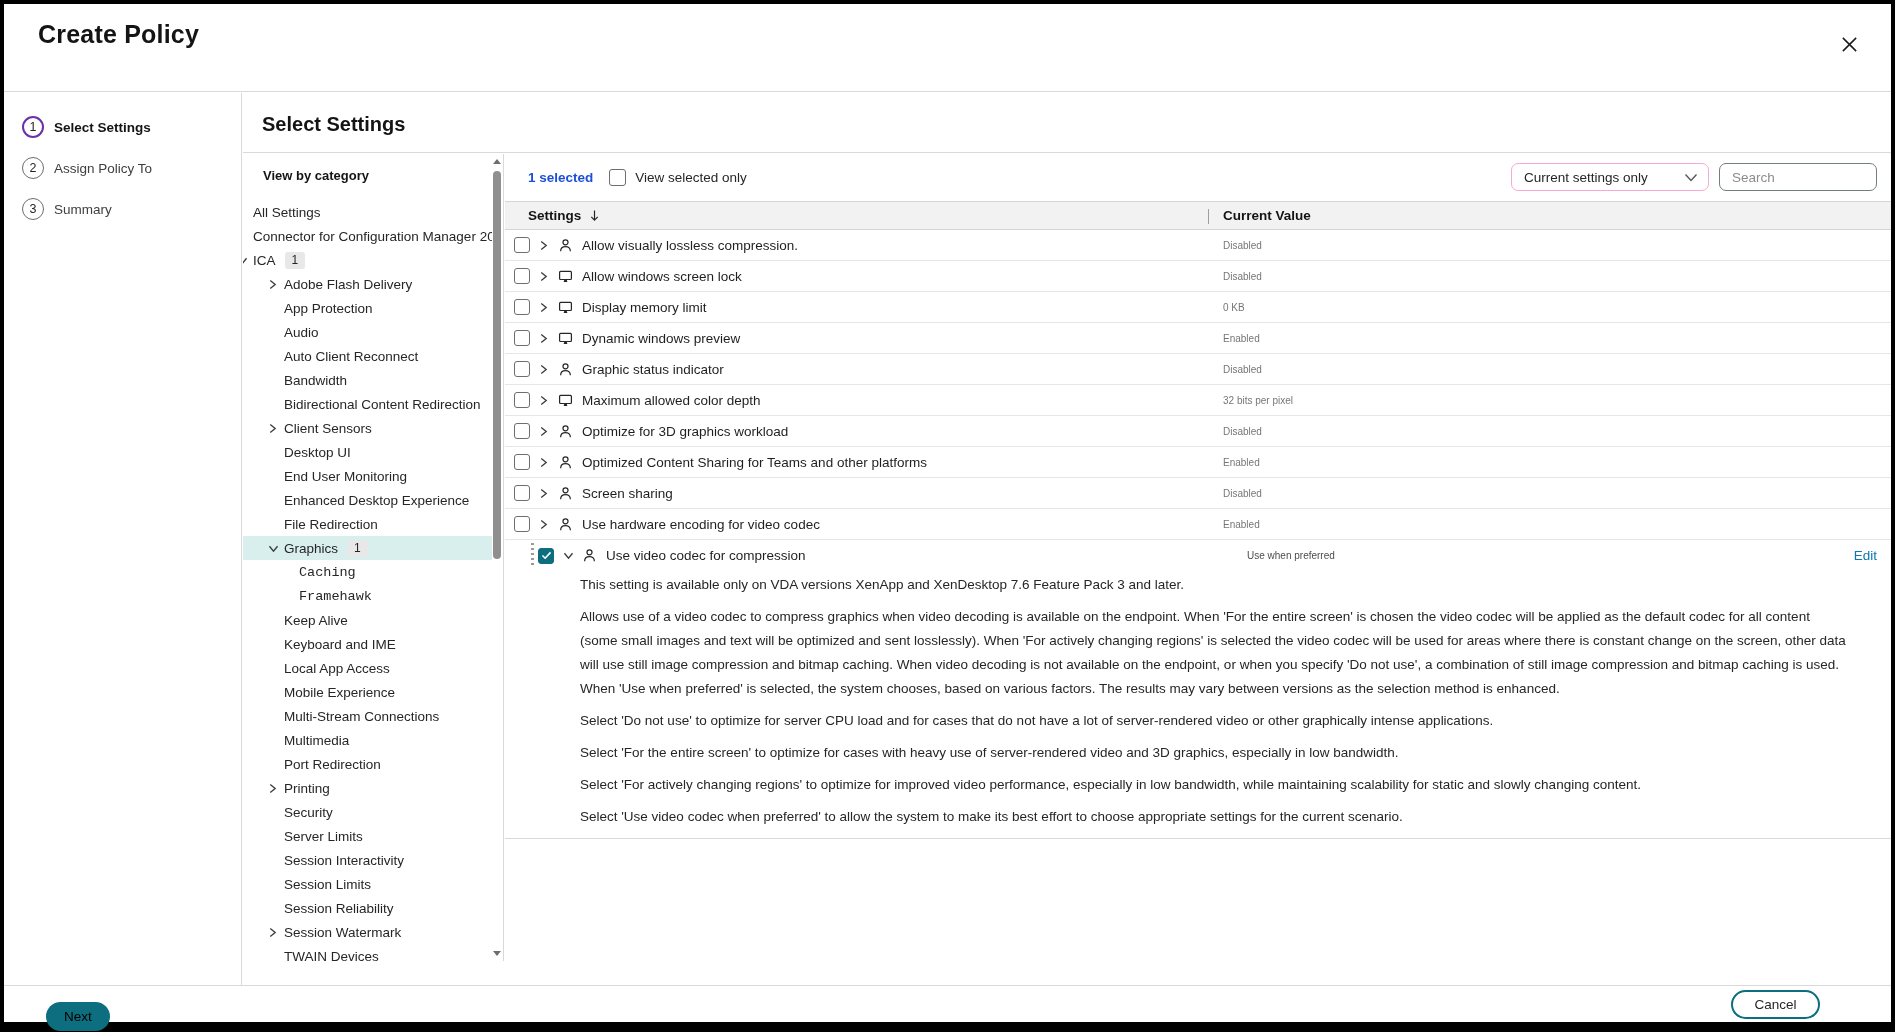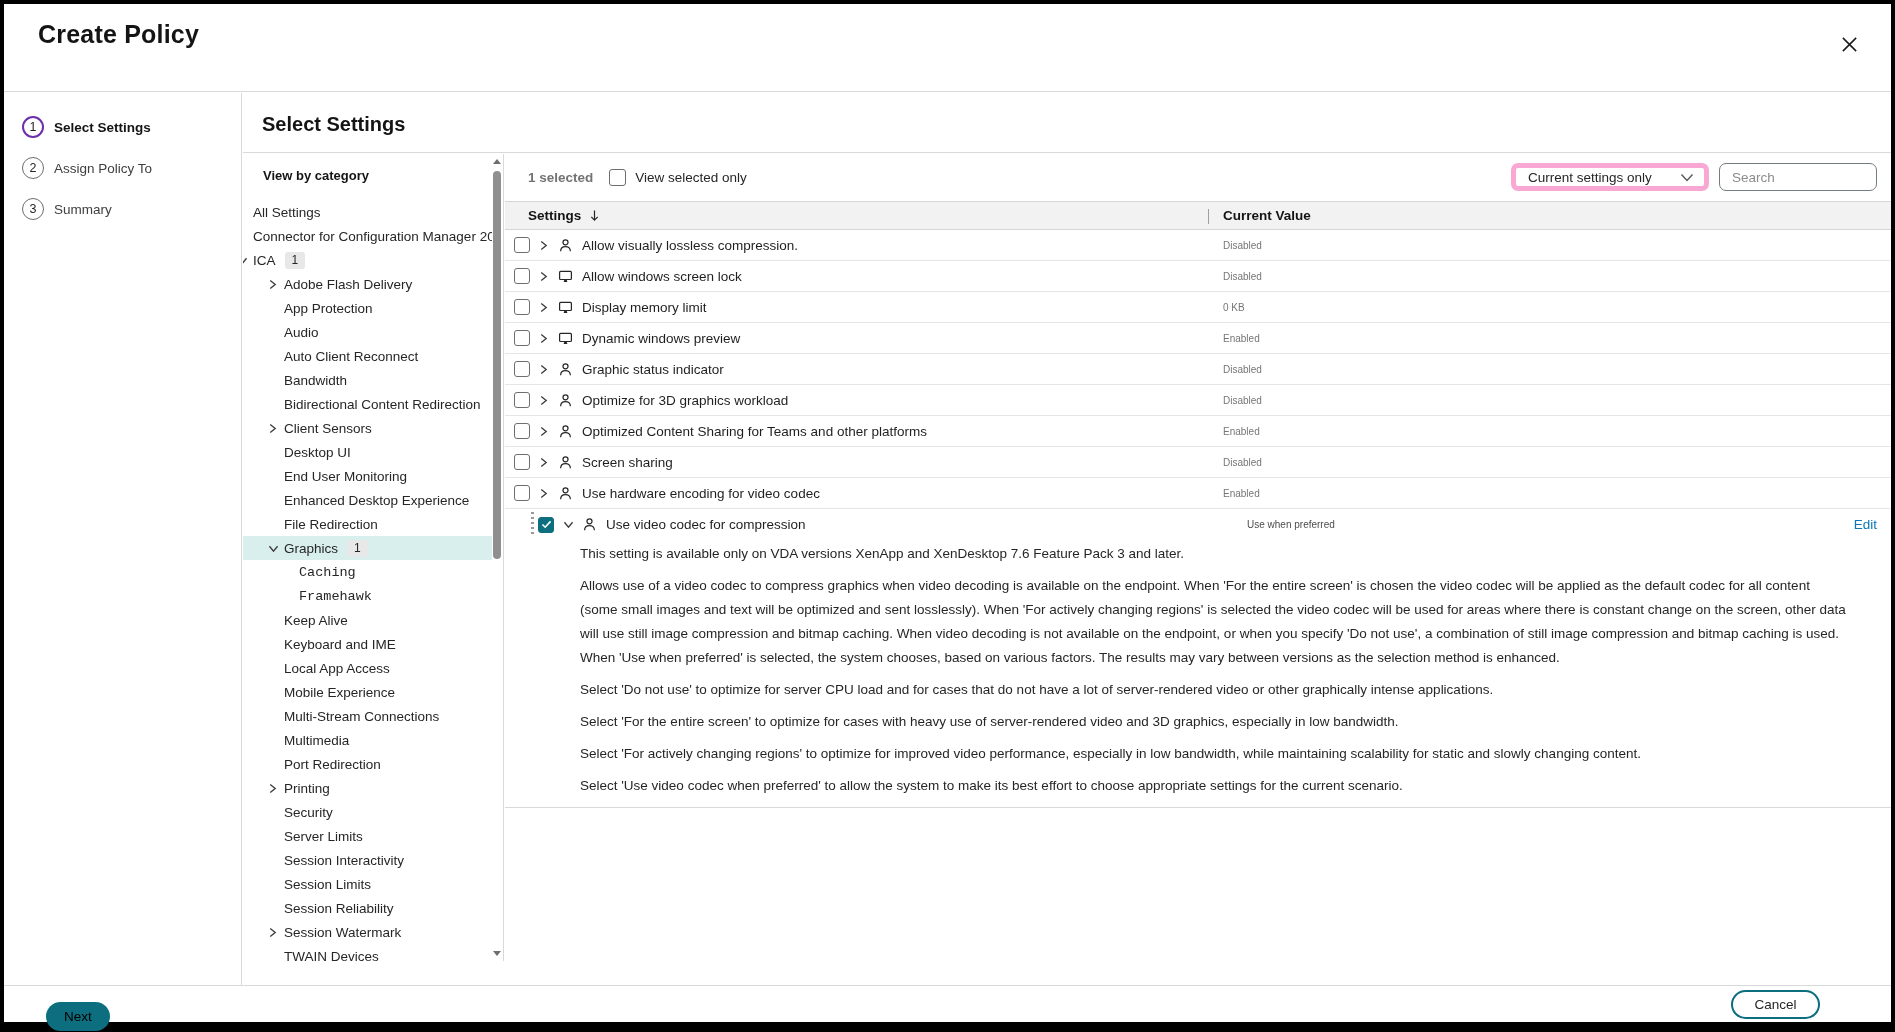--- a/index.html
+++ b/index.html
@@ -43,25 +43,25 @@
   
   .tree-sb{position:absolute;right:1px;top:3px;width:9px;height:801px;}
   .sb-up{position:absolute;top:2px;left:0;width:0;height:0;border-left:4px solid transparent;border-right:4px solid transparent;border-bottom:5px solid #6e6e6e;}
   .sb-down{position:absolute;bottom:2px;left:0;width:0;height:0;border-left:4px solid transparent;border-right:4px solid transparent;border-top:5px solid #6e6e6e;}
   .sb-thumb{position:absolute;top:14px;left:0;width:8px;height:388px;background:#8f8f8f;border-radius:4px;}
 
   
   .tablep{position:absolute;left:262px;right:0;top:0;bottom:0;}
   .toolbar{position:relative;height:47px;}
   .tleft{position:absolute;left:23px;top:9px;height:28px;display:flex;align-items:center;}
-  .sel-count{font-size:13.5px;font-weight:700;color:#737373;}
+  .sel-count{font-size:13.5px;font-weight:700;color:#1d4ed8;}
   .cb{width:17px;height:17px;border:1px solid #6e6e6e;border-radius:3px;background:#fff;flex:none;cursor:pointer;}
   .tleft .cb{margin-left:16px;}
   .view-sel{margin-left:9px;font-size:13.5px;color:#262626;}
-  .filter{position:absolute;right:182px;top:9px;width:198px;height:28px;border:5px solid #f9a8d4;border-radius:7px;
+  .filter{position:absolute;right:182px;top:9px;width:198px;height:28px;border:1px solid #f9a8d4;border-radius:7px;
     display:flex;align-items:center;padding:0 10px 0 12px;font-size:13.5px;color:#262626;cursor:pointer;background:#fff;}
   .filter .fchev{margin-left:auto;display:flex;}
   .search{position:absolute;right:14px;top:9px;width:158px;height:28px;border:1px solid #747d80;border-radius:7px;
     padding:0 10px 0 12px;font-size:13.5px;color:#262626;outline:none;font-family:"Liberation Sans",sans-serif;}
   .search::placeholder{color:#8c8c8c;}
 
   .thead{height:29px;background:#f2f2f2;border-top:1px solid #d6d6d6;border-bottom:1px solid #d6d6d6;
     position:relative;display:flex;align-items:center;font-weight:700;font-size:13.5px;color:#141414;}
   .th-settings{margin-left:23px;}
   .sort-icon{margin-left:8px;display:flex;cursor:pointer;}
@@ -377,20 +377,36 @@
             </div>
             <div class="row">
               <span class="rcb"></span>
               <span class="rchev">
                 <svg viewBox="0 0 10 12" width="9" height="11">
                   <path d="M2.5 1.5 L8 6 L2.5 10.5" fill="none" stroke="#3d3d3d" stroke-width="1.5"></path>
                 </svg>
               </span>
               <span class="ricon">
                 <svg viewBox="0 0 16 16" width="15" height="15">
+                  <rect x="1.7" y="2.6" width="12.6" height="8.6" rx="1" fill="none" stroke="#262626" stroke-width="1.3"></rect>
+                  <path d="M6 13.9 L10 13.9 L9.2 11.3 L6.8 11.3 Z" fill="#262626"></path>
+                </svg>
+              </span>
+              <span class="rname">Maximum allowed color depth</span>
+              <span class="rval">32 bits per pixel</span>
+            </div>
+            <div class="row">
+              <span class="rcb"></span>
+              <span class="rchev">
+                <svg viewBox="0 0 10 12" width="9" height="11">
+                  <path d="M2.5 1.5 L8 6 L2.5 10.5" fill="none" stroke="#3d3d3d" stroke-width="1.5"></path>
+                </svg>
+              </span>
+              <span class="ricon">
+                <svg viewBox="0 0 16 16" width="15" height="15">
                   <circle cx="8" cy="4.6" r="2.7" fill="none" stroke="#262626" stroke-width="1.3"></circle>
                   <path d="M2.8 14.2 C2.8 10.8 5 9.2 8 9.2 C11 9.2 13.2 10.8 13.2 14.2" fill="none" stroke="#262626" stroke-width="1.3"></path>
                 </svg>
               </span>
               <span class="rname">Optimize for 3D graphics workload</span>
               <span class="rval">Disabled</span>
             </div>
             <div class="row">
               <span class="rcb"></span>
               <span class="rchev">

